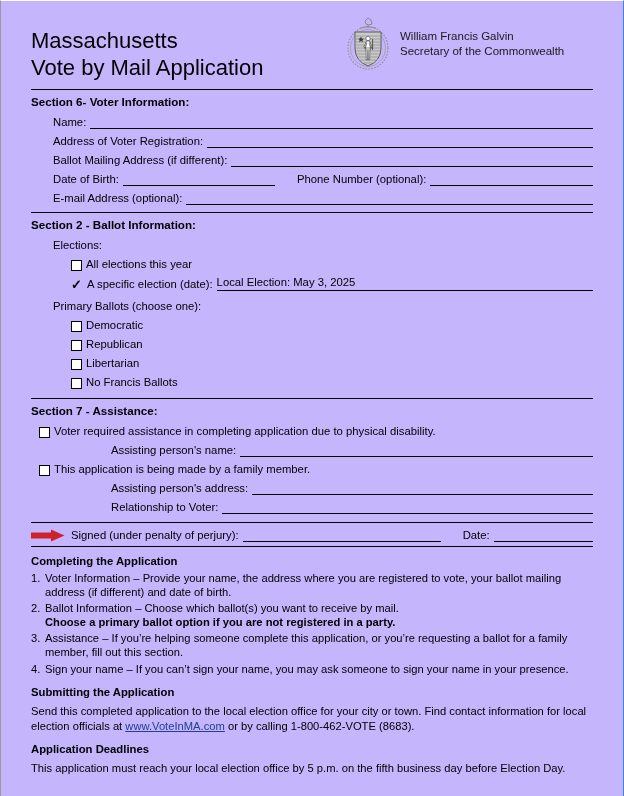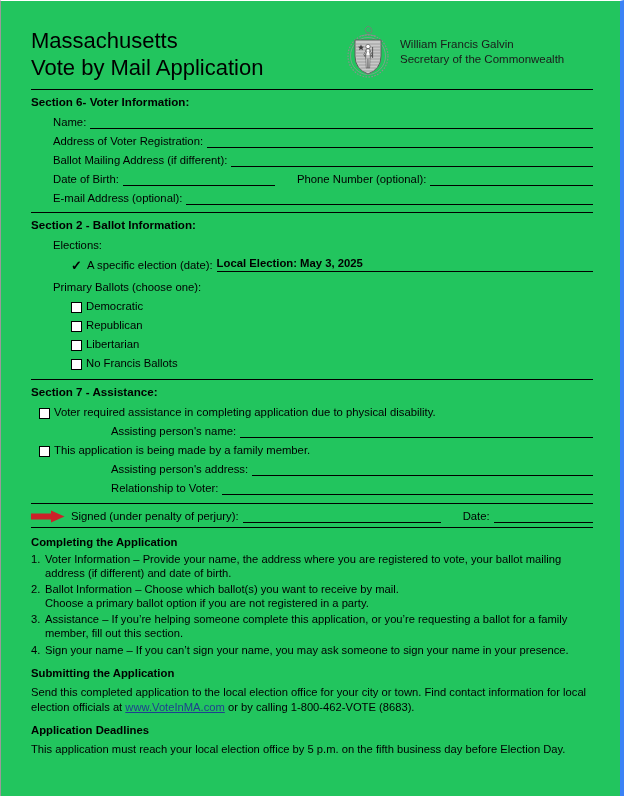--- a/index.html
+++ b/index.html
@@ -9,23 +9,23 @@
   }
   body {
     font-family: "Liberation Sans", sans-serif;
     color: #000000;
   }
   .page {
     position: relative;
     width: 624px;
     height: 796px;
     box-sizing: border-box;
-    background: #22c55e;
+    background: #c4b5fd;
     border-left: 1px solid #9a9a9a;
-    border-right: 4px solid #3b82f6;
+    border-right: 1px solid #3b82f6;
     border-top: 1px solid #ffffff;
     overflow: hidden;
   }
   .inner {
     position: absolute;
     left: 30px;
     top: 0;
     width: 562px;
   }
 
@@ -38,21 +38,21 @@
   .title-block {
     font-size: 22px;
     line-height: 27px;
     font-weight: normal;
     letter-spacing: 0px;
   }
   .title-line { display: block; white-space: nowrap; }
   .seal-block {
     position: absolute;
     left: 314px;
-    top: 24px;
+    top: 16px;
     display: flex;
     align-items: center;
   }
   .seal {
     width: 46px;
     height: 54px;
     flex: 0 0 46px;
   }
   .officer {
     margin-left: 9px;
@@ -99,21 +99,21 @@
     flex: 0 0 auto;
     border-bottom: 1.4px solid #000;
     height: 11px;
     margin-left: 4px;
   }
   .fill-value {
     flex: 1 1 auto;
     border-bottom: 1.4px solid #000;
     margin-left: 4px;
     font-size: 11.3px;
-    font-weight: bold;
+    font-weight: normal;
     line-height: 13px;
     padding-bottom: 1px;
   }
   .gap { width: 22px; flex: 0 0 22px; }
 
   
   .cbox {
     width: 11px;
     height: 11px;
     border: 1.5px solid #000;
@@ -159,21 +159,21 @@
     font-size: 11.2px;
     line-height: 13.6px;
     padding: 1px 0 2px 0;
     display: flex;
   }
   .num {
     flex: 0 0 14px;
     white-space: nowrap;
   }
   .itxt { flex: 1 1 auto; }
-  .bold-line { font-weight: normal; display: block; }
+  .bold-line { font-weight: bold; display: block; }
   .para {
     font-size: 11.2px;
     line-height: 14.5px;
     padding: 2px 0 2px 0;
   }
   .link {
     color: #1f3f8f;
     text-decoration: underline;
   }
 </style>
@@ -266,20 +266,24 @@
     </div>
 
     <hr class="rule" style="margin-top:5px">
 
     <div class="section-head">Section 2 - Ballot Information:</div>
 
     <div class="row indent1">
       <span class="lbl">Elections:</span>
     </div>
 
+    <div class="row indent2">
+      <span class="cbox"></span>
+      <span class="lbl">All elections this year</span>
+    </div>
 
     <div class="row indent2">
       <span class="check-mark">✓</span>
       <span class="lbl">A specific election (date):</span>
       <span class="fill-value">Local Election: May 3, 2025</span>
     </div>
 
     <div class="row indent1" style="padding-top:6px">
       <span class="lbl">Primary Ballots (choose one):</span>
     </div>

